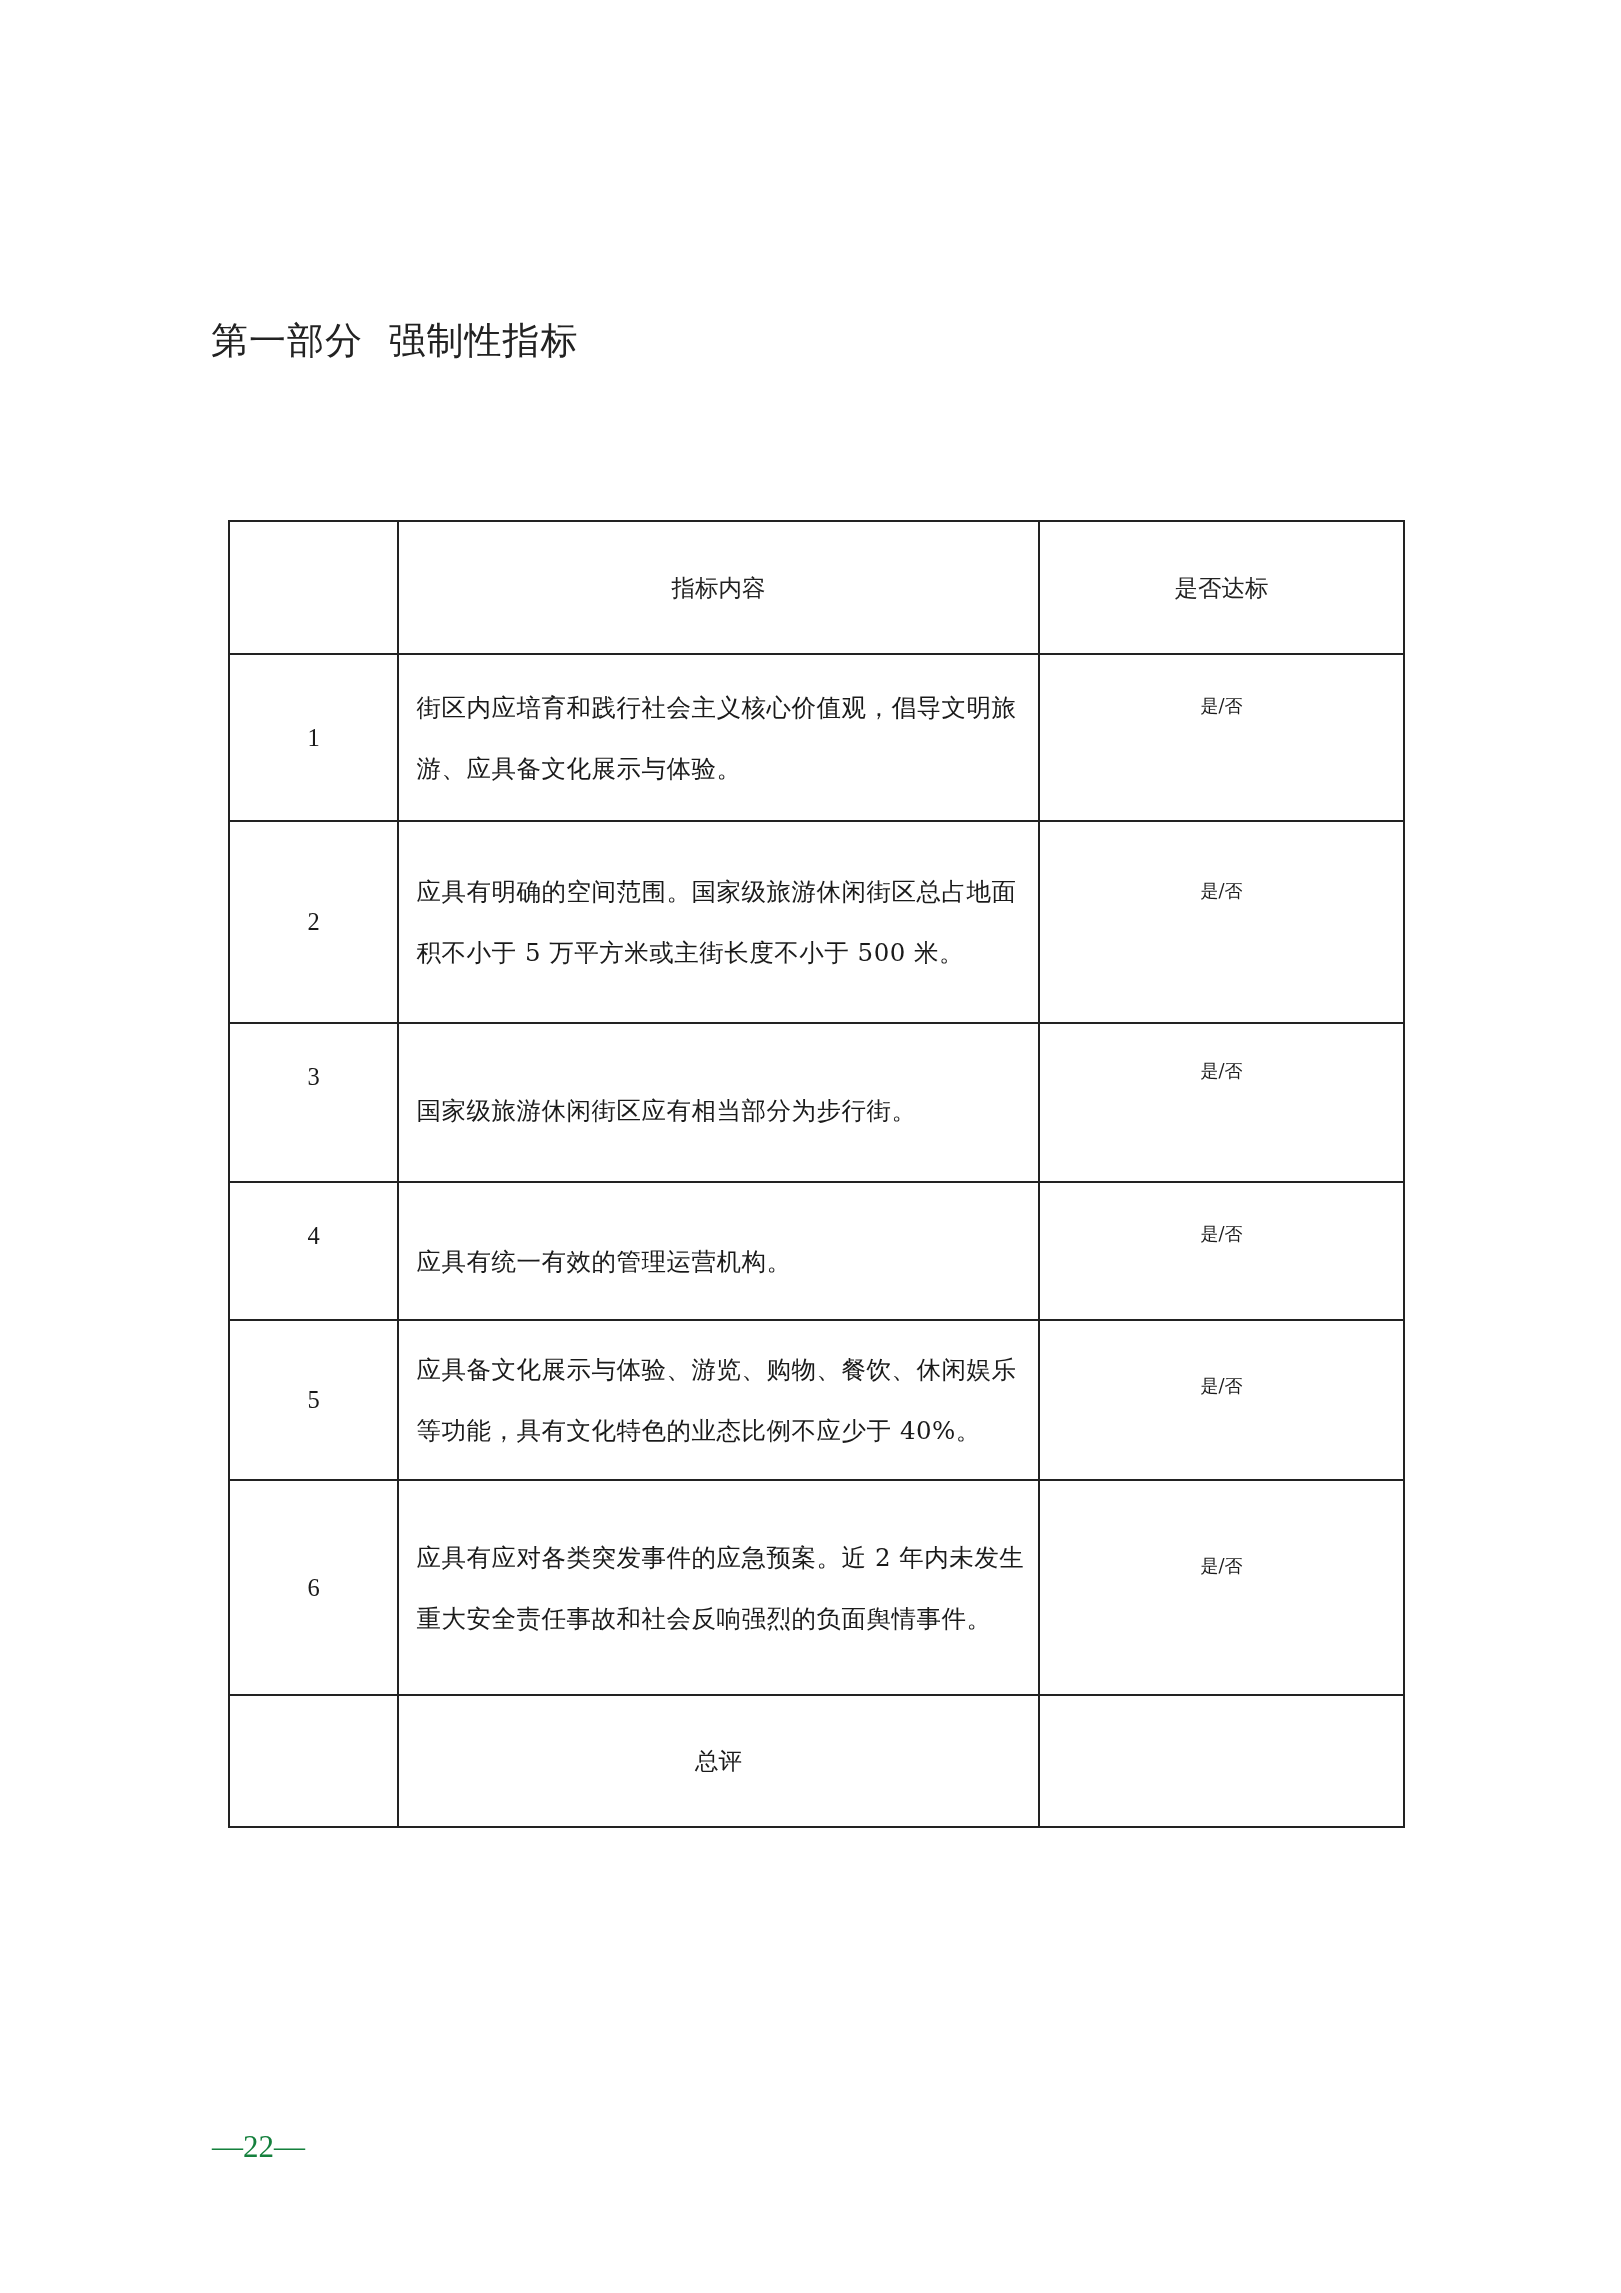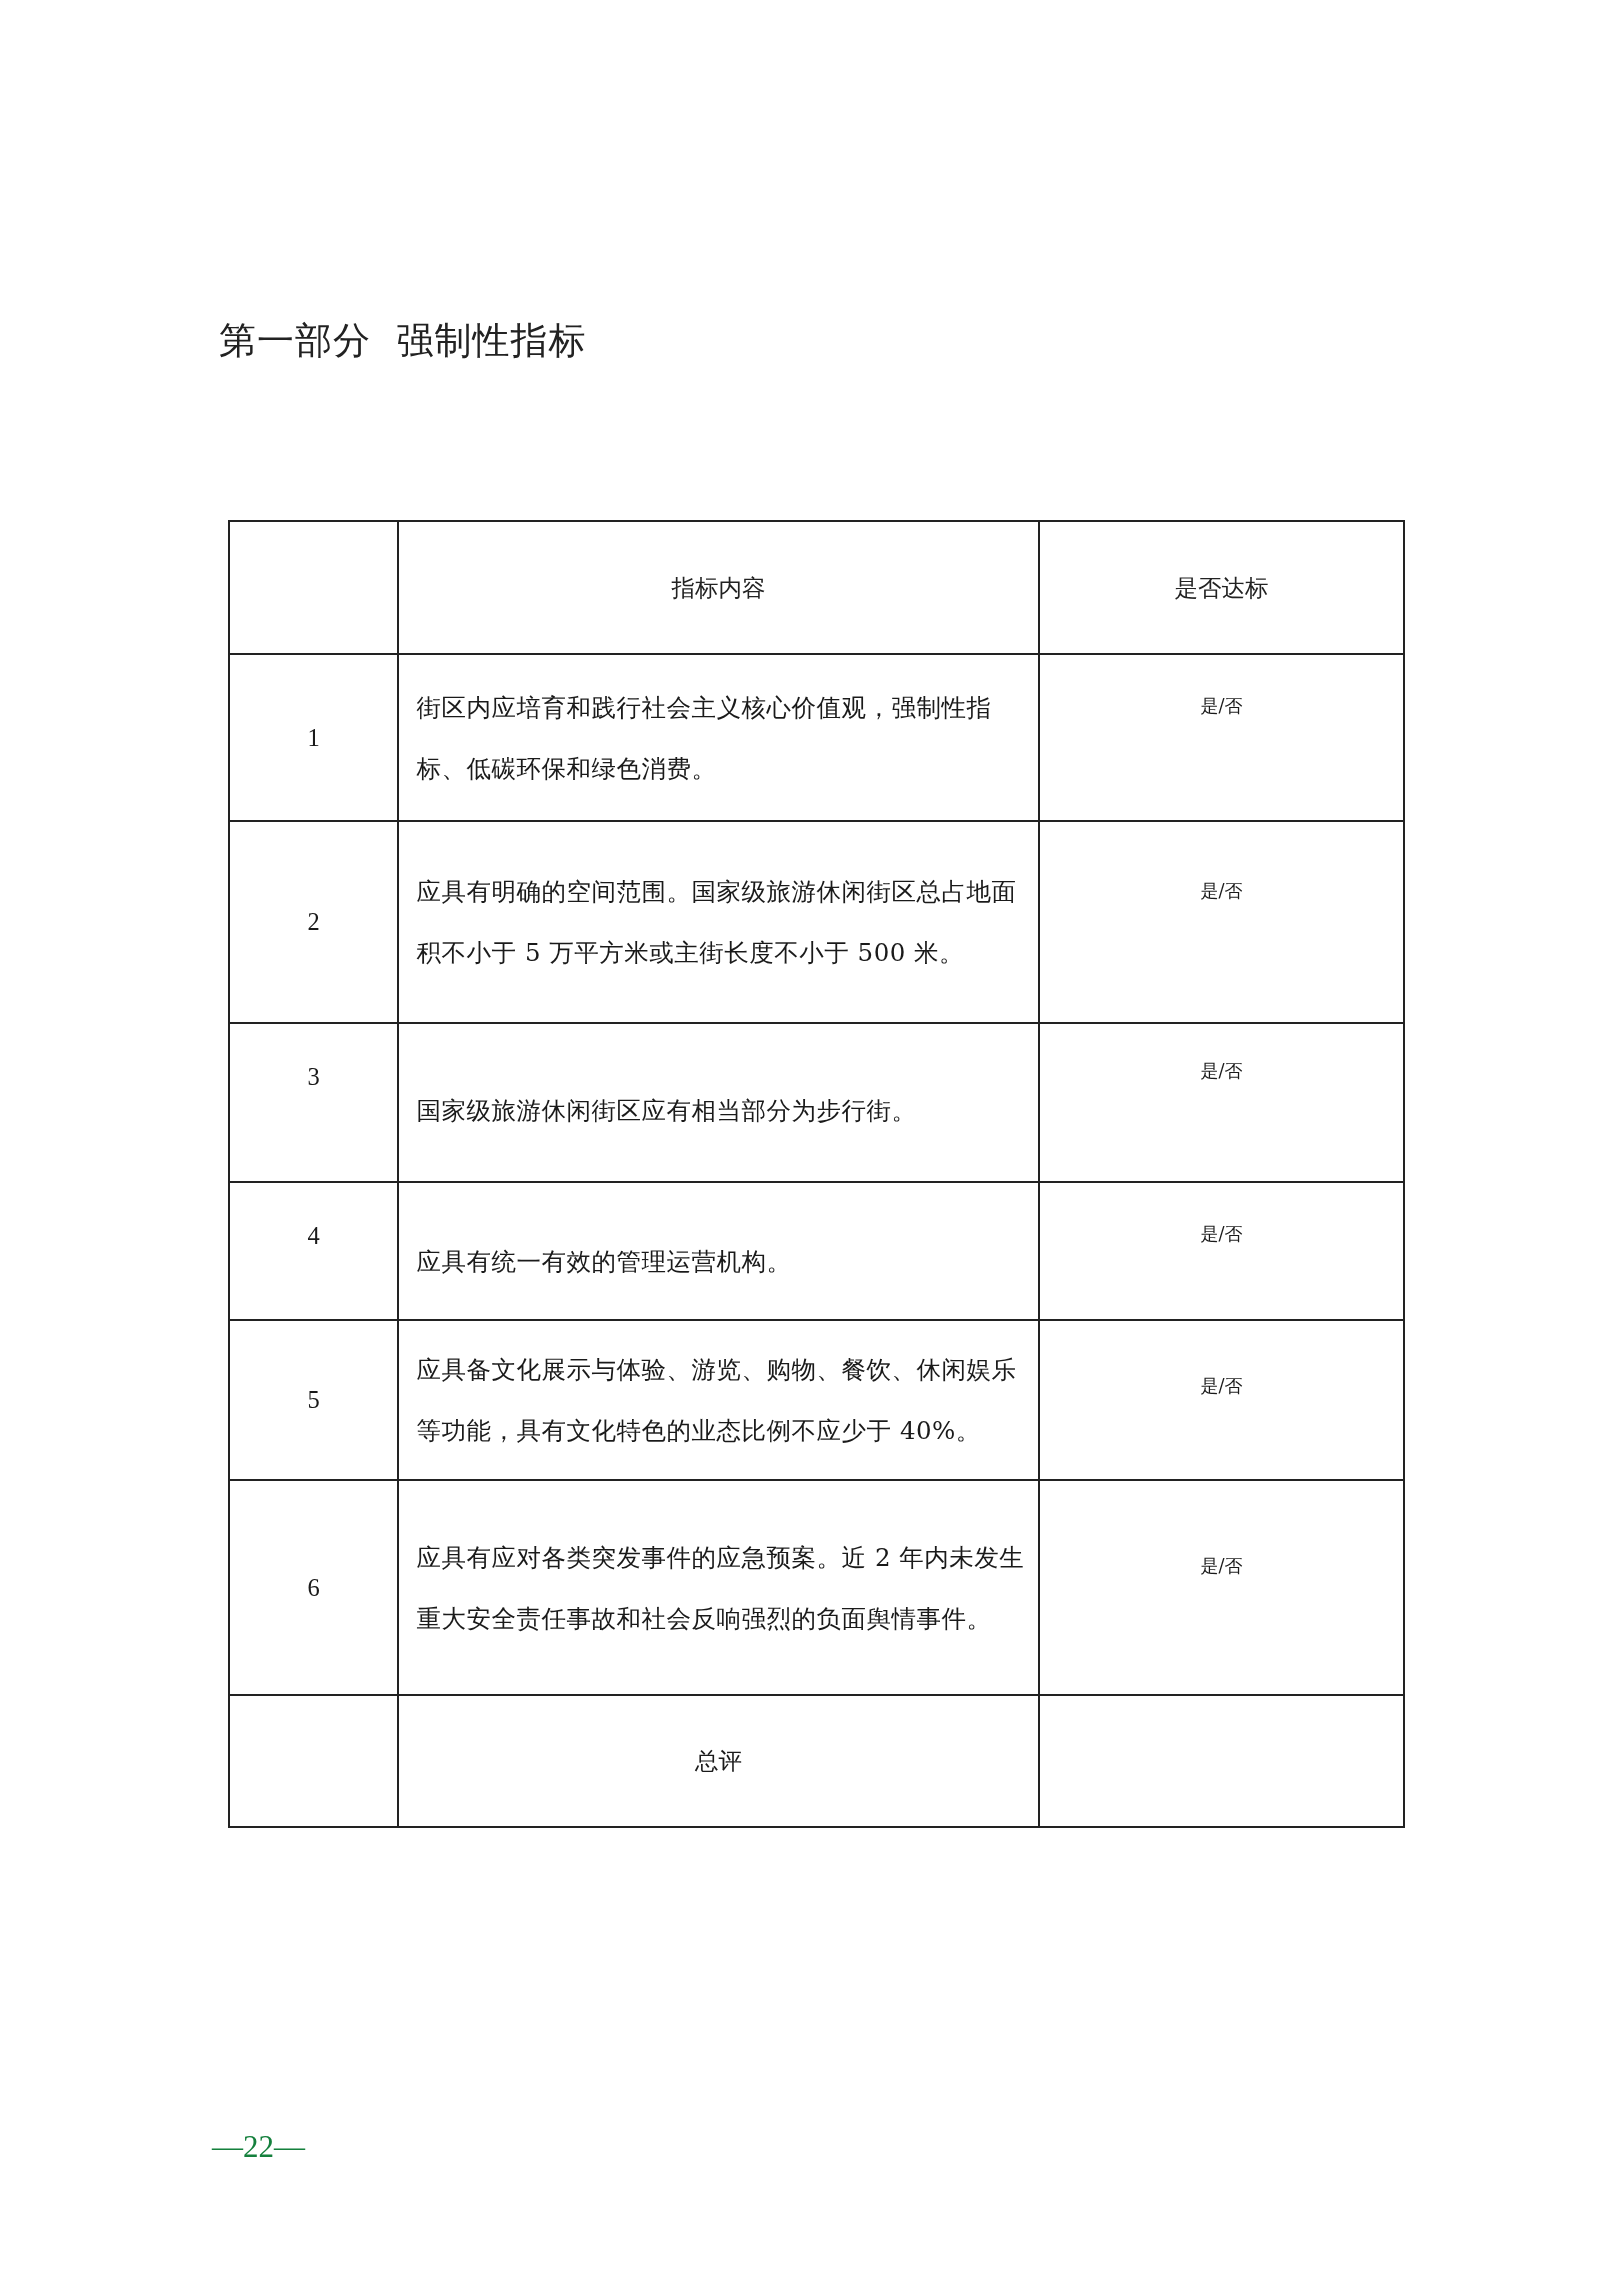--- a/index.html
+++ b/index.html
@@ -1,18 +1,18 @@
 <!DOCTYPE html>
 <html><head>
   <meta charset="utf-8">
   <style>
     html, body { margin: 0; padding: 0; background: #ffffff; }
     body { width: 1621px; height: 2294px; position: relative; overflow: hidden; color: #1a1a1a; }
     .section-title {
-      position: absolute; left: 219px; top: 316px;
+      position: absolute; left: 211px; top: 316px;
       font-family: "DejaVu Sans", "Liberation Sans", sans-serif;
       font-size: 37px; letter-spacing: 1px; color: #222;
       white-space: pre;
     }
     table.indicators {
       position: absolute; left: 228px; top: 500px;
       width: 1174px; border-collapse: collapse; table-layout: fixed; margin-top: 20px;
     }
     table.indicators td, table.indicators th {
       border: 2px solid #222; padding: 0; vertical-align: middle;
@@ -58,21 +58,21 @@
     <col style="width:365px">
   </colgroup>
   <tbody>
       <tr style="height:133px">
     <th></th>
     <th>指标内容</th>
     <th>是否达标</th>
   </tr>
   <tr style="height:167px">
     <td class="num">1</td>
-    <td class="content">街区内应培育和践行社会主义核心价值观，强制性指标、低碳环保和绿色消费。</td>
+    <td class="content">街区内应培育和践行社会主义核心价值观，倡导文明旅游、应具备文化展示与体验。</td>
     <td class="status" style="padding-top:39px"><span>是/否</span></td>
   </tr>
   <tr style="height:202px">
     <td class="num">2</td>
     <td class="content">应具有明确的空间范围。国家级旅游休闲街区总占地面积不小于 5 万平方米或主街长度不小于 500 米。</td>
     <td class="status" style="padding-top:57px"><span>是/否</span></td>
   </tr>
   <tr style="height:159px">
     <td class="num" style="vertical-align:top;padding-top:39px">3</td>
     <td class="content" style="padding-top:15px">国家级旅游休闲街区应有相当部分为步行街。</td>

